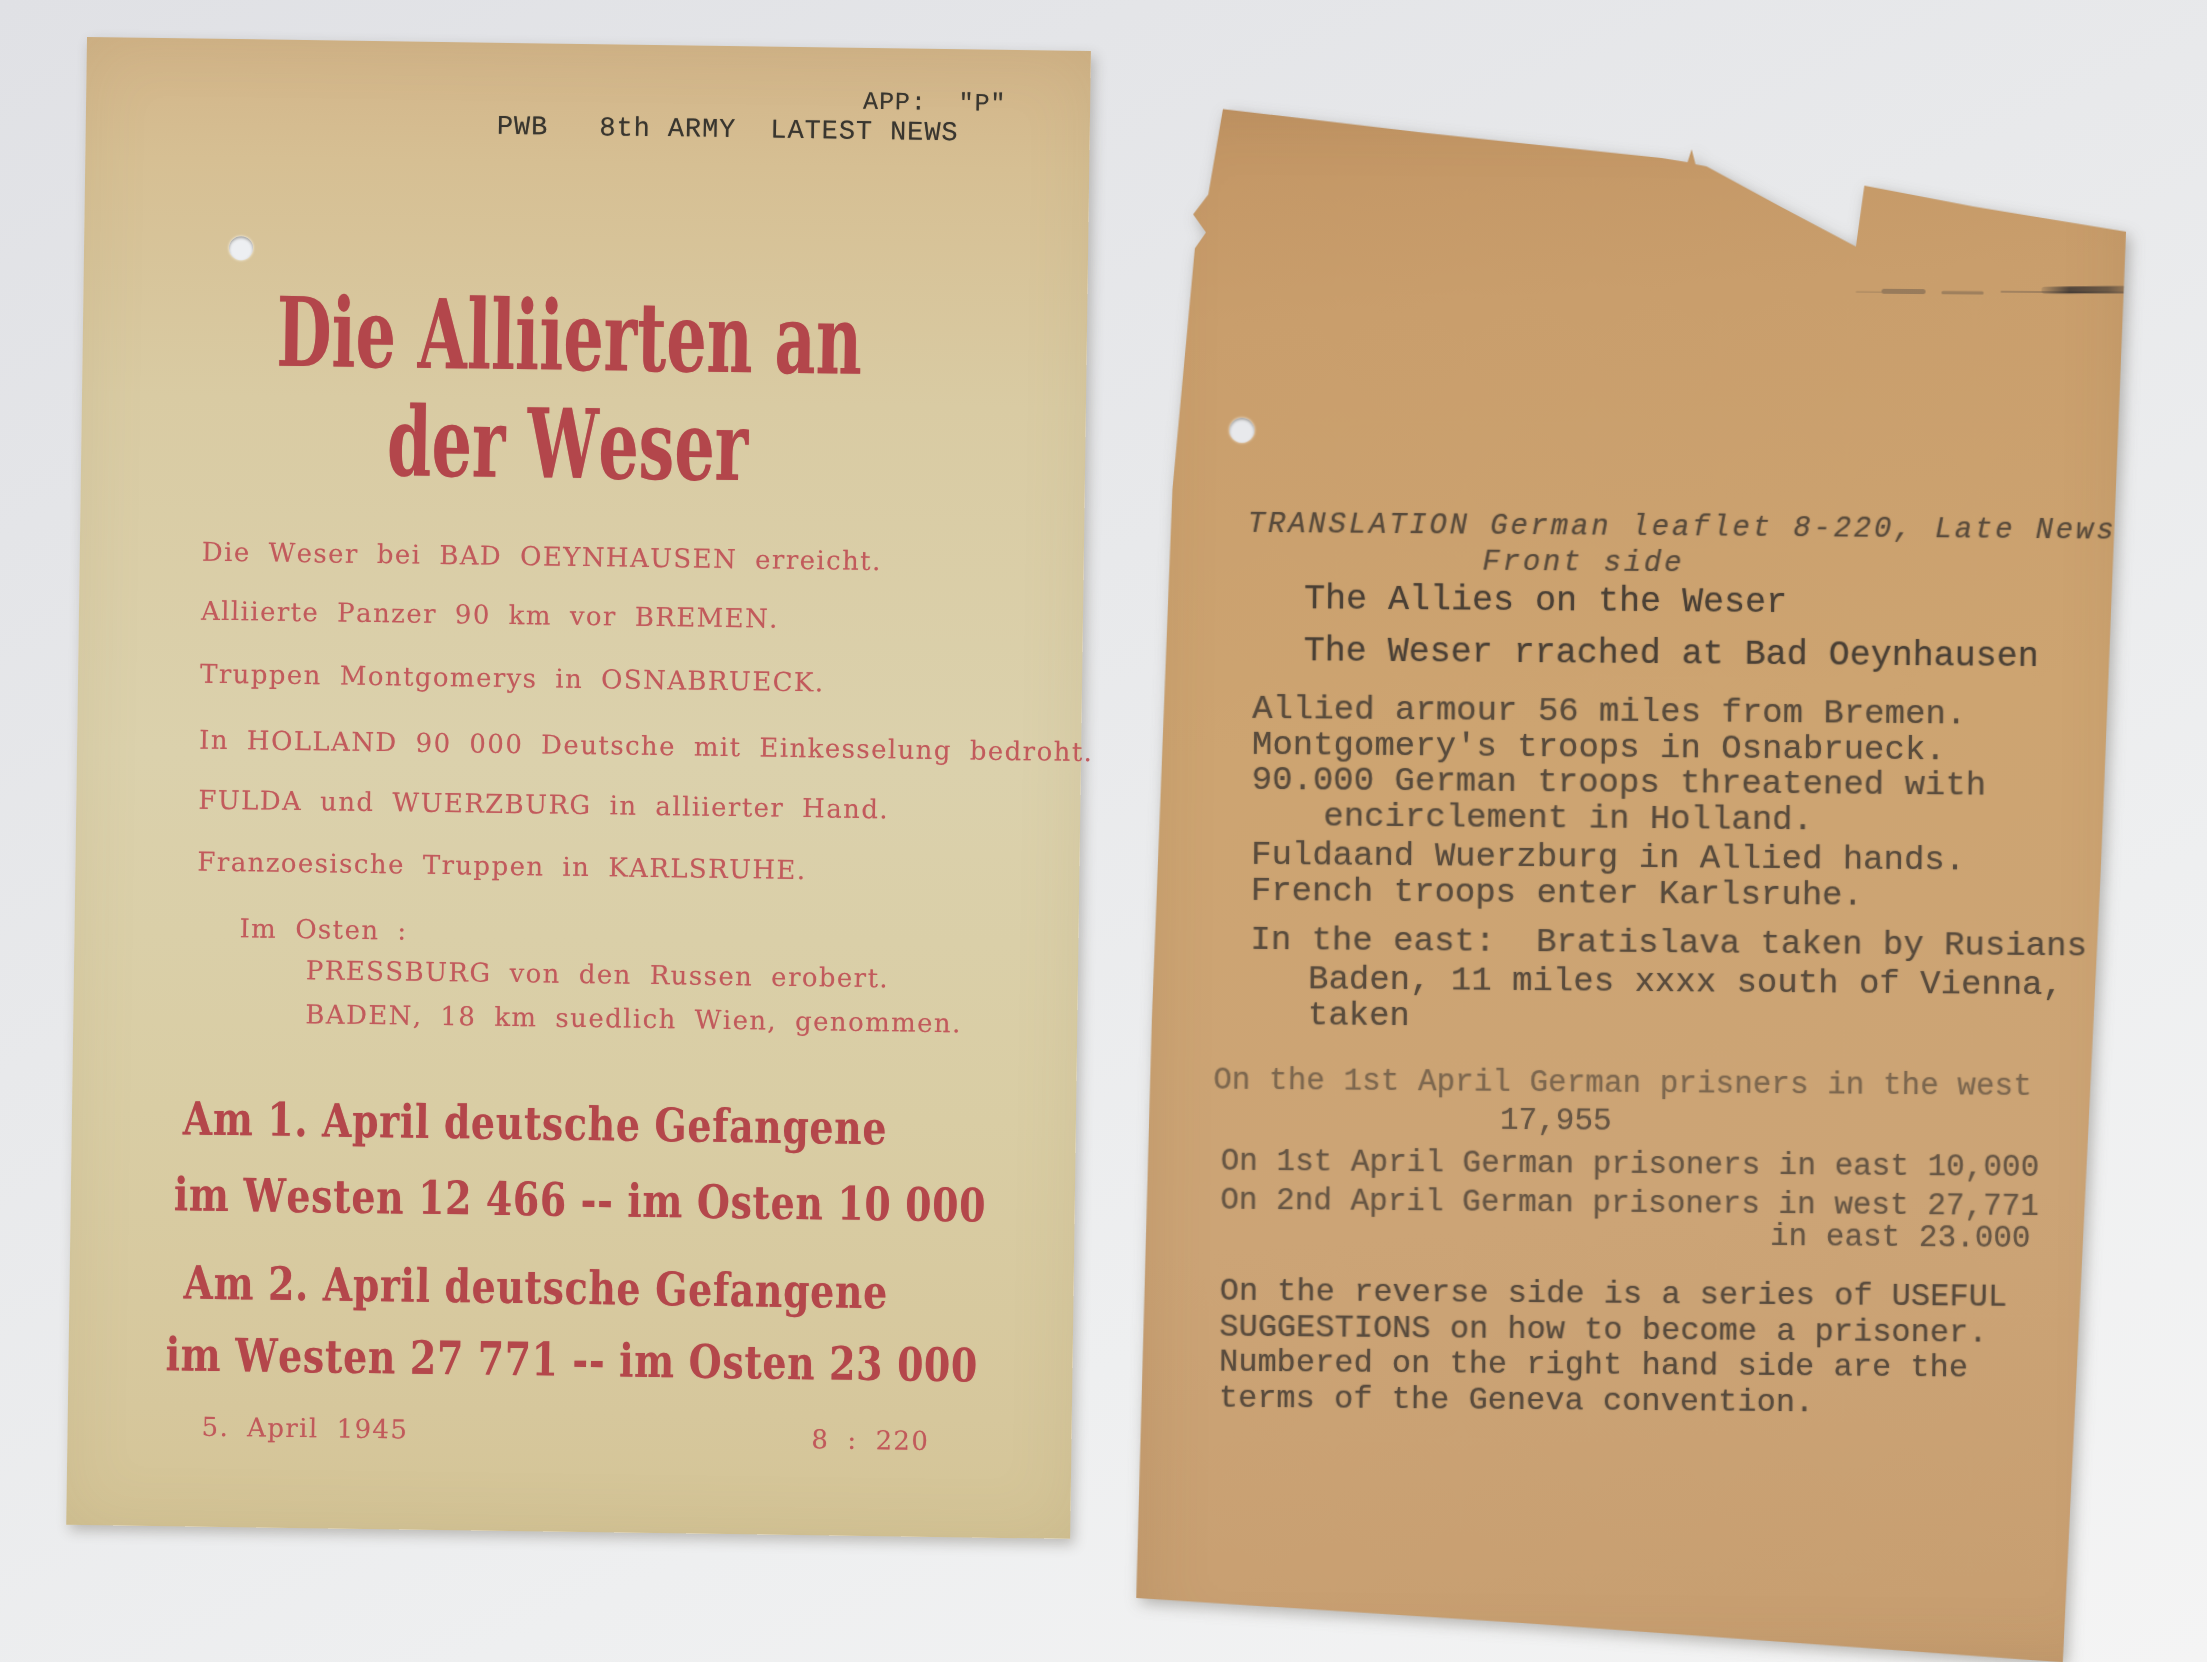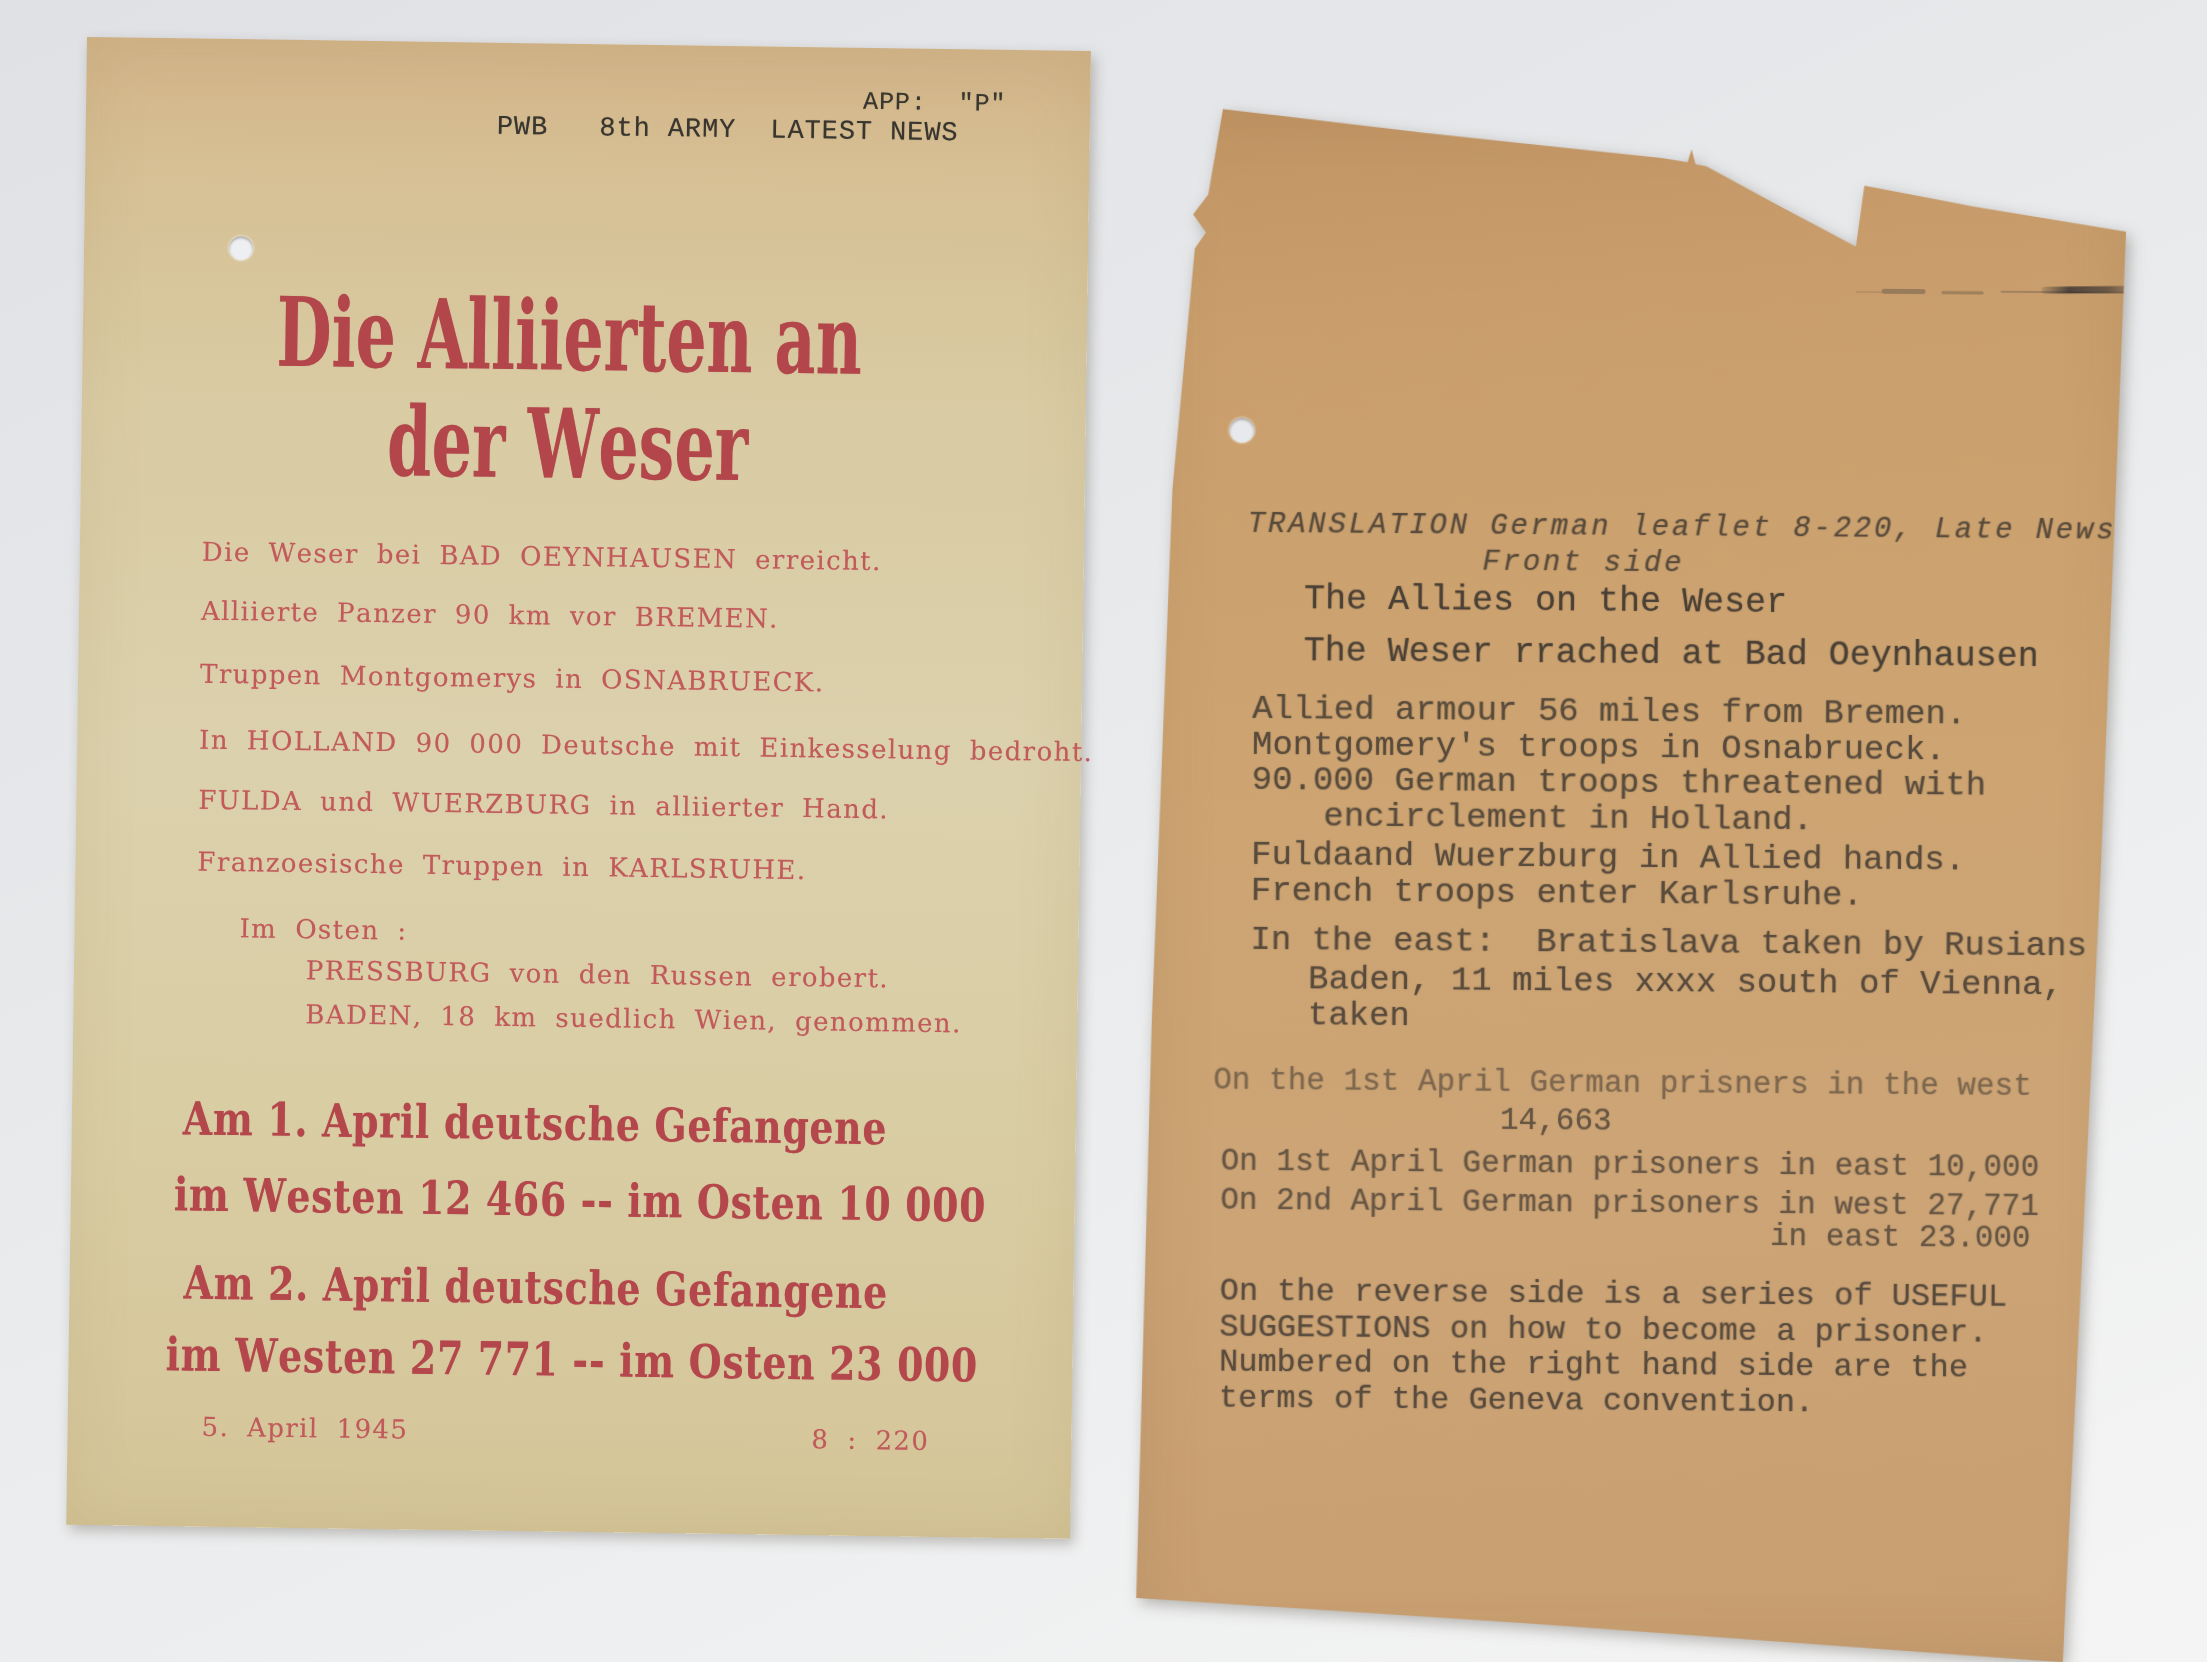--- a/index.html
+++ b/index.html
@@ -128,21 +128,21 @@
       <div class="lline tw tw-37 ink-80" style="left:109px; top:658px;">90.000 German troops threatened with</div>
       <div class="lline tw tw-37 ink-80" style="left:181px; top:694px;">encirclement in Holland.</div>
       <div class="lline tw tw-37 ink-80" style="left:109px; top:733px;">Fuldaand Wuerzburg in Allied hands.</div>
       <div class="lline tw tw-37 ink-80" style="left:109px; top:769px;">French troops enter Karlsruhe.</div>
 
       <div class="lline tw tw-37 ink-80" style="left:109px; top:818px;">In the east:  Bratislava taken by Rusians</div>
       <div class="lline tw tw-37 ink-80" style="left:167px; top:857px;">Baden, 11 miles xxxx south of Vienna,</div>
       <div class="lline tw tw-37 ink-80" style="left:167px; top:893px;">taken</div>
 
       <div class="lline tw tw-34 ink-55" style="left:73px; top:960px;">On the 1st April German prisners in the west</div>
-      <div class="lline tw tw-34 ink-70" style="left:360px; top:998px;">14,663</div>
+      <div class="lline tw tw-34 ink-70" style="left:360px; top:998px;">17,955</div>
       <div class="lline tw tw-34 ink-70" style="left:81px; top:1041px;">On 1st April German prisoners in east 10,000</div>
       <div class="lline tw tw-34 ink-70" style="left:81px; top:1080px;">On 2nd April German prisoners in west 27,771</div>
       <div class="lline tw tw-34 ink-70" style="left:631px; top:1112px;">in east 23.000</div>
 
       <div class="lline tw tw-35 ink-80" style="left:81px; top:1170px;">On the reverse side is a series of USEFUL</div>
       <div class="lline tw tw-35 ink-80" style="left:81px; top:1206px;">SUGGESTIONS on how to become a prisoner.</div>
       <div class="lline tw tw-35 ink-80" style="left:81px; top:1241px;">Numbered on the right hand side are the</div>
       <div class="lline tw tw-35 ink-80" style="left:81px; top:1277px;">terms of the Geneva convention.</div>
     </div>
   </div>

